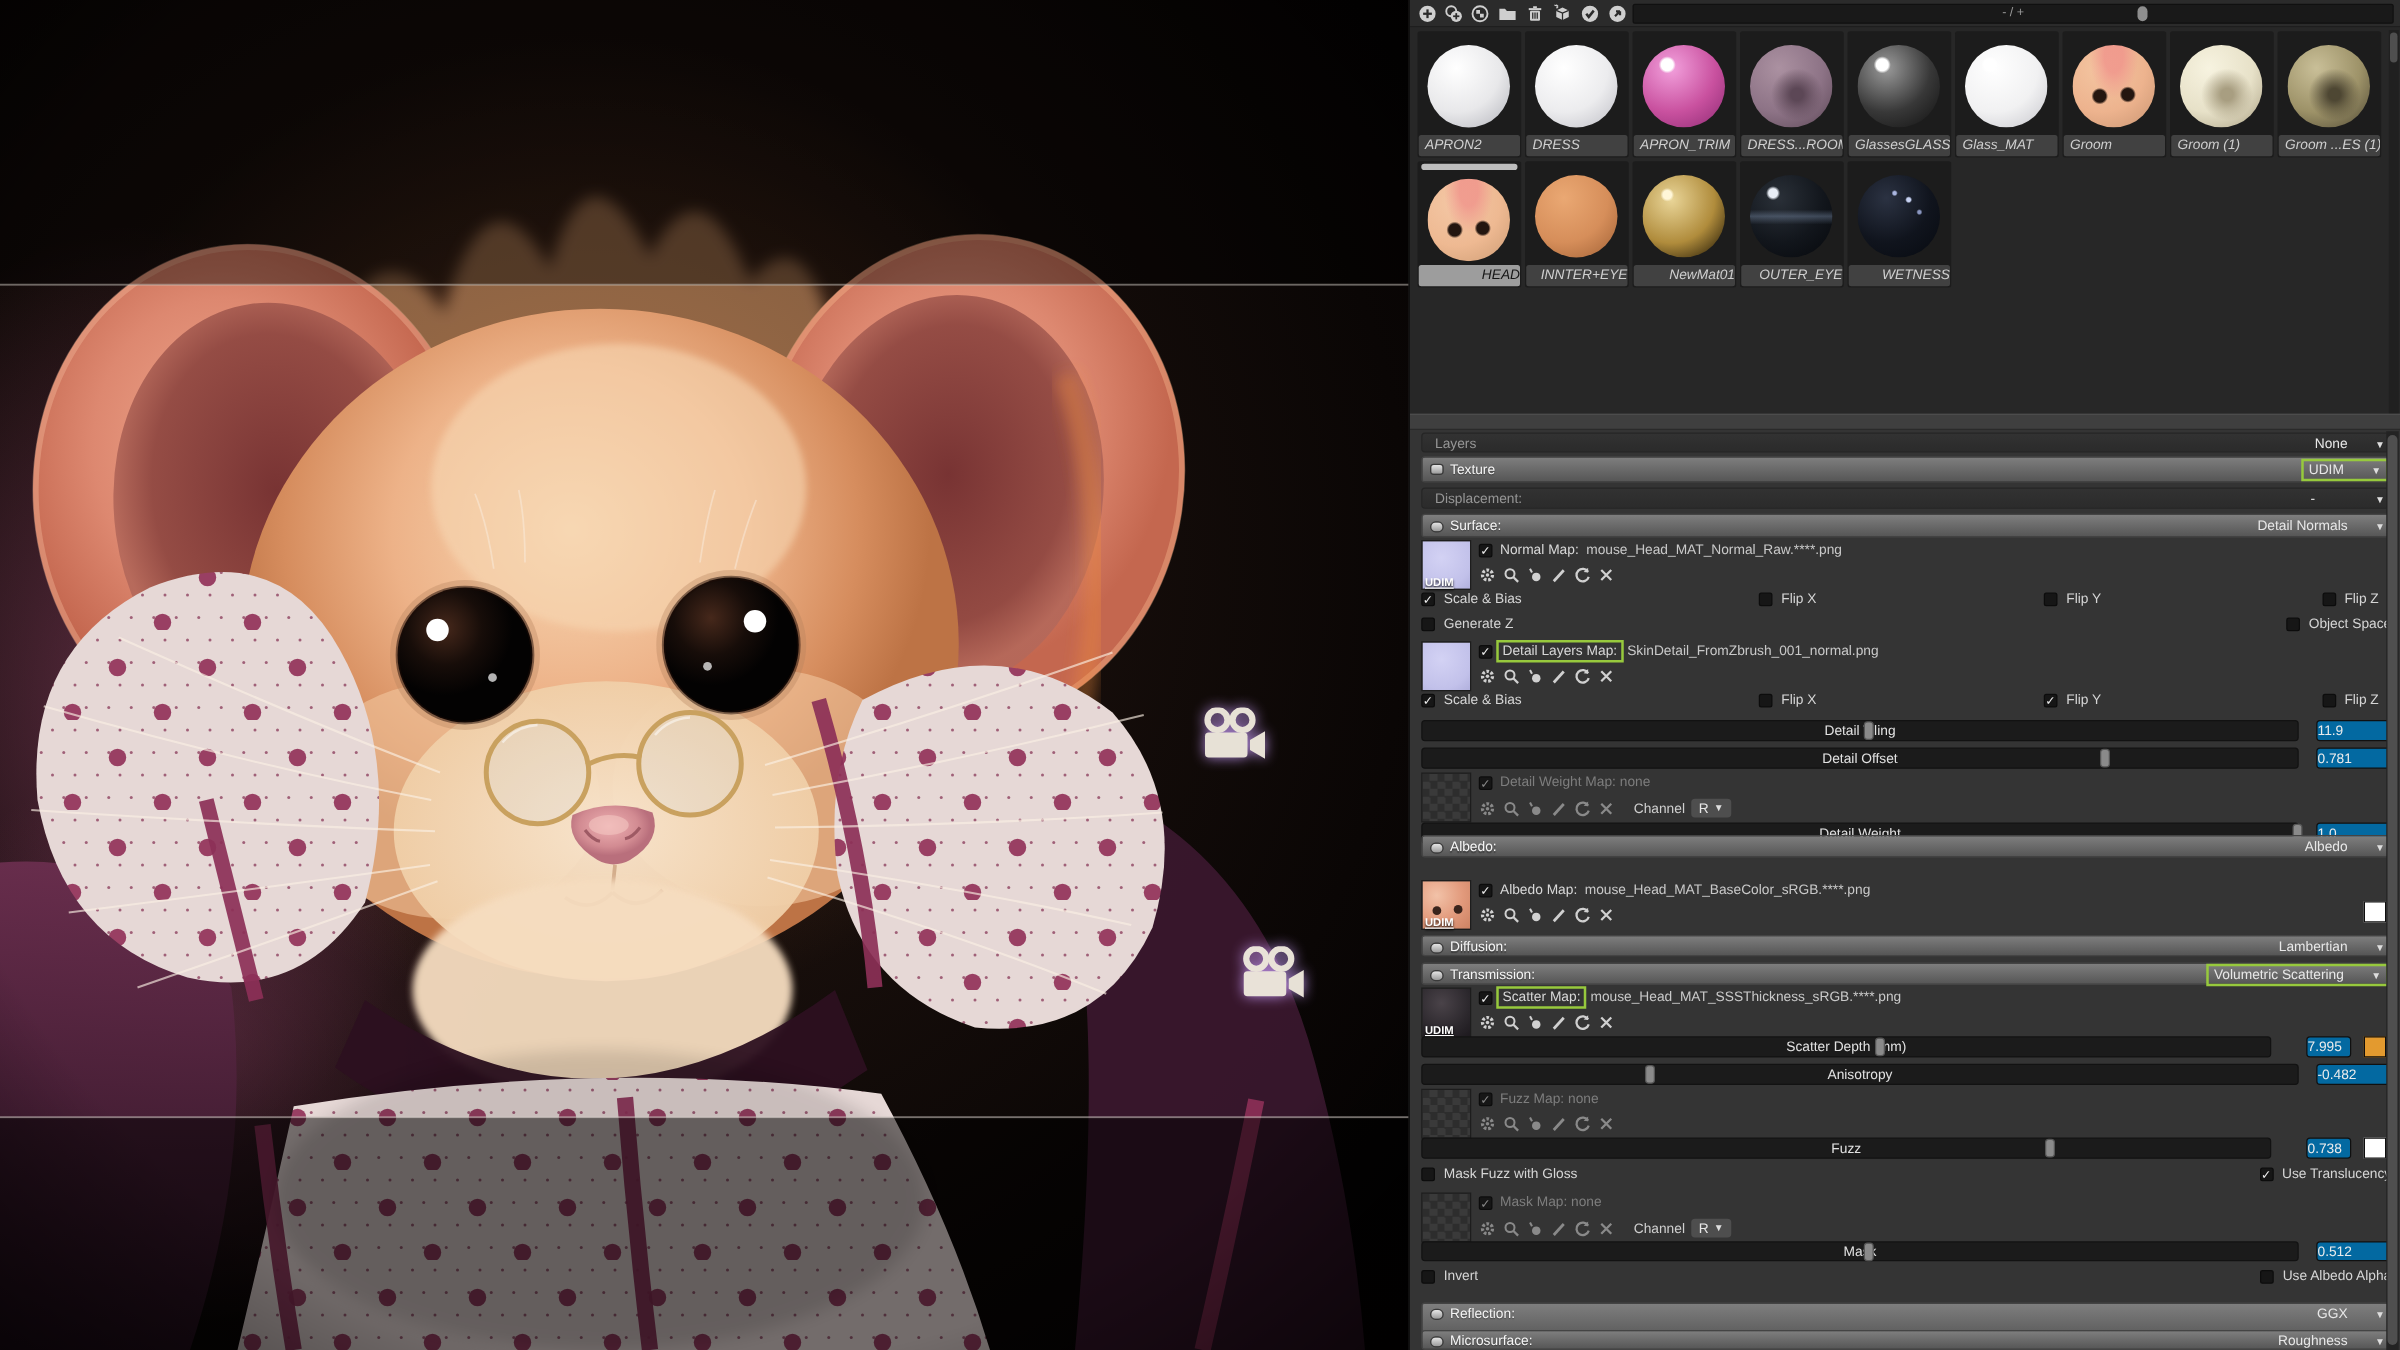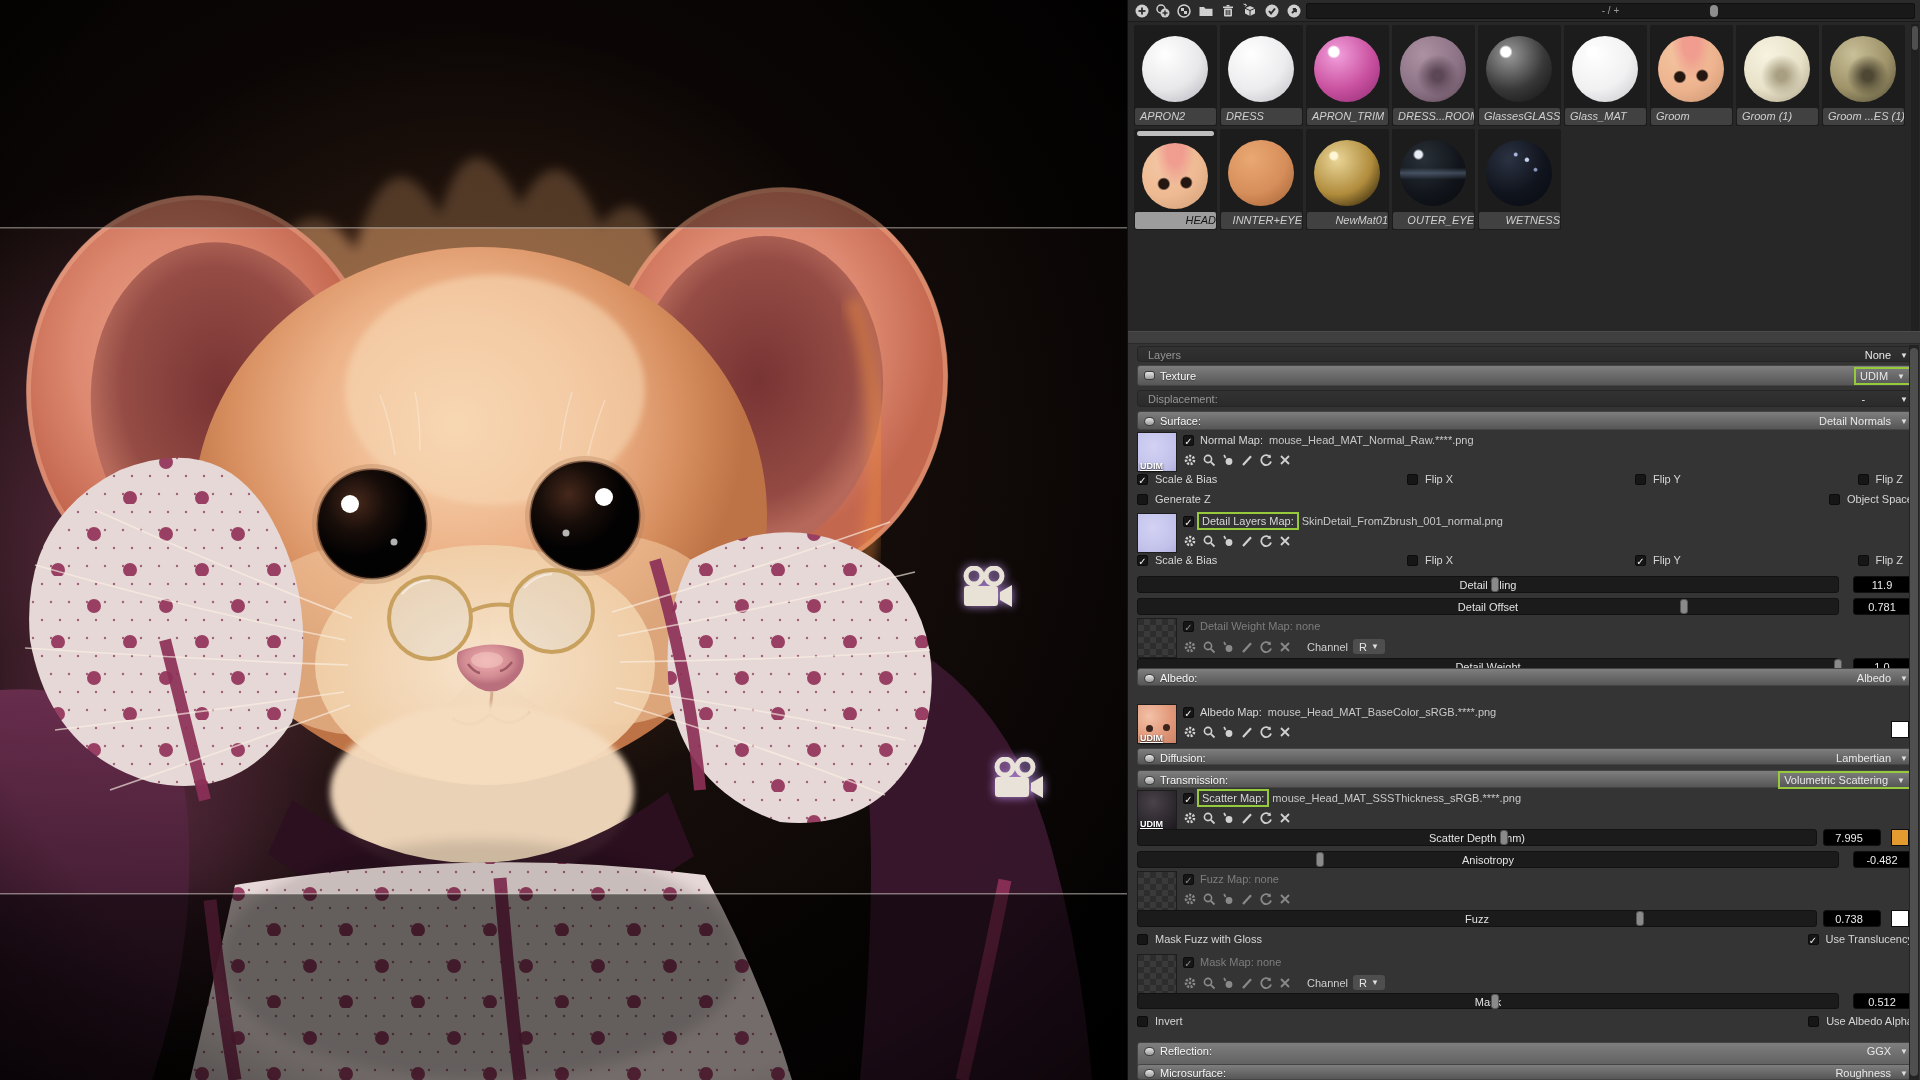--- a/index.html
+++ b/index.html
@@ -31,21 +31,21 @@
   .sb-track{position:absolute;left:781px;width:10px;background:#232323;}
   .sb-thumb{position:absolute;left:782px;width:8px;background:#4f4f4f;border-radius:4px;}
   
   .row{position:absolute;left:9px;width:780px;}
   .hdr{border-radius:3px;font-size:11px;}
   .hdr-dark{background:linear-gradient(#323232,#2b2b2b);border:1px solid #252525;}
   .hdr-dark .hl-label{position:absolute;left:10px;top:2px;color:#969696;}
   .hdr-light{background:linear-gradient(#7e7e7e,#565656);border:1px solid #444;}
   .hdr-light .hl-label{position:absolute;left:22px;top:3px;color:#f7f7f7;text-shadow:0 1px 1px rgba(0,0,0,.4);}
   .toggle{position:absolute;left:6px;top:5px;width:11px;height:9px;background:linear-gradient(#e6e6e6,#9a9a9a);border-radius:5px;border:1px solid #3a3a3a;}
-  .hval{position:absolute;right:8px;top:2px;color:#e8e8e8;display:flex;gap:9px;align-items:center;}
+  .hval{position:absolute;right:8px;top:2px;color:#e8e8e8;display:flex;gap:22px;align-items:center;}
   .hdr-light .hval{top:3px;}
   .caret{font-size:8px;color:#dedede;}
   .hval.hl-green{outline:2px solid #97c93d;outline-offset:1px;padding:0 3px;}
   
   .map .thumb{position:absolute;left:0;top:0;width:40px;height:40px;border:1px solid #1d1d1d;}
   .th-lav{background:radial-gradient(circle at 40% 35%,#d3d2f4,#c2c1ea 70%,#b1b0dd);}
   .th-alb{background:radial-gradient(circle at 30% 30%,#f2c2a8,#e29a7c 55%,#cd8263);}
   .th-alb:after,.th-face:after{content:"";position:absolute;left:8px;top:20px;width:7px;height:7px;border-radius:50%;background:#3a241c;box-shadow:17px -1px 0 #3a241c;}
   .th-sct{background:radial-gradient(circle at 40% 30%,#4a4349,#2b272c 65%,#1d191e);}
   .th-chk{background:repeating-conic-gradient(#3a3a3a 0% 25%, #2d2d2d 0% 50%) 0 0/12px 12px;}
@@ -61,22 +61,22 @@
   .map.gray .mi{opacity:.55;}
   
   .chk{position:absolute;display:flex;align-items:center;gap:7px;font-size:11px;color:#d6d6d6;white-space:nowrap;}
   .cbox{display:inline-block;width:11px;height:11px;background:#161616;border:1px solid #0c0c0c;border-radius:2px;color:#f0f0f0;font-size:10px;line-height:11px;text-align:center;}
   .gray .cbox,.cbox.gray{color:#8a8a8a;}
   
   .slider .track{position:absolute;left:0;top:0;bottom:0;right:78px;background:#1b1b1b;border:1px solid #121212;border-radius:3px;}
   .slider.sw .track{right:100px;}
   .slider .slabel{position:absolute;left:0;right:0;top:2px;text-align:center;font-size:11px;color:#e2e2e2;}
   .slider .handle{position:absolute;top:0px;width:8px;height:15px;background:#8a8a8a;border-radius:3px;border:1px solid #565656;}
-  .slider .val{position:absolute;right:0;top:0;bottom:0;width:64px;background:#000000;border:1px solid #101010;border-radius:3px;color:#ececec;font-size:11px;text-align:center;padding:2px 6px 0 0;}
-  .slider.sw .val{right:36px;width:58px;}
+  .slider .val{position:absolute;right:0;top:0;bottom:0;width:64px;background:#0369a1;border:1px solid #101010;border-radius:3px;color:#ececec;font-size:11px;text-align:left;padding:2px 6px 0 0;}
+  .slider.sw .val{right:36px;width:36px;}
   .swatch{position:absolute;right:8px;top:-1px;width:18px;height:17px;border:1px solid #0e0e0e;}
 </style>
 </head>
 <body>
 
 <div class="stage">
 
   <div class="viewport">
     <svg class="scene" width="1127" height="1080" viewBox="0 0 1127 1080">
       <defs>

